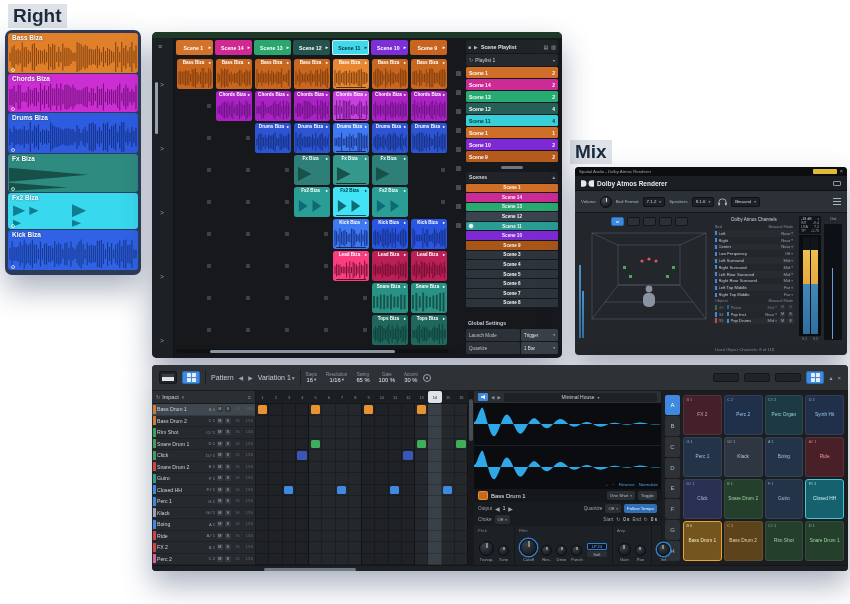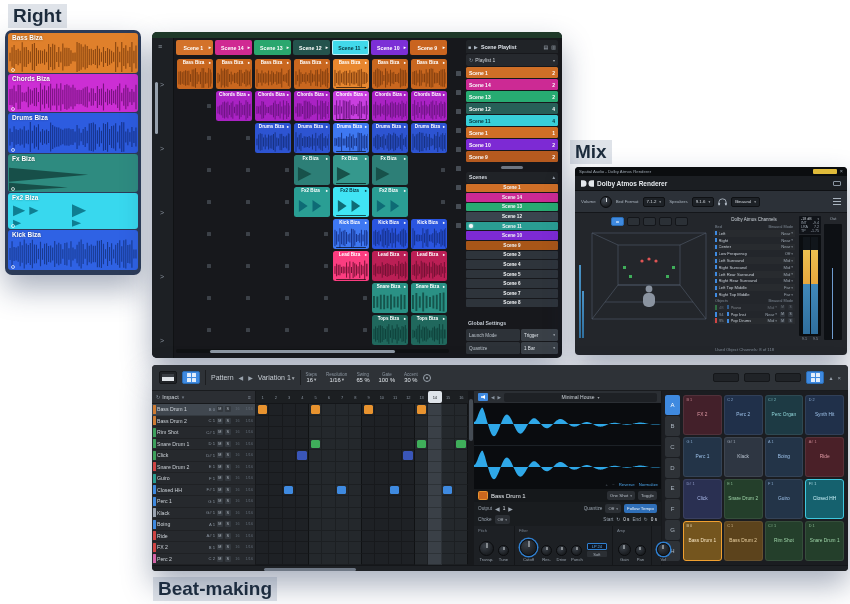--- a/index.html
+++ b/index.html
@@ -205,21 +205,20 @@
 .b-hscroll{position:absolute;bottom:0;left:0;right:0;height:6px;background:#1e2125;border-top:1px solid #141619}
 .b-hscroll i{position:absolute;left:112px;top:1.5px;width:92px;height:3px;background:#6f7885;border-radius:2px}
 </style>
 </head>
 <body>
 
 <div class="page">
 
   <div class="biglabel" id="lbl-record">Right</div>
   <div class="biglabel" id="lbl-mix">Mix</div>
-  <div class="biglabel" id="lbl-beat">Beat-making</div>
 
   <section class="panel rec" id="recordPanel">
       <div class="r-track" style="background: rgb(224, 128, 43); height: 40px;">
         <span class="r-name">Bass Biza</span>
         <span class="r-loop"></span>
         <div class="r-wave">
           <svg viewBox="0 0 126 29" preserveAspectRatio="none" class="wave">
             <path d="M1 10.4L1 18.6M3 5.0L3 24.0M5 2.8L5 26.2M7 7.7L7 21.3M9 6.5L9 22.5M11 8.4L11 20.6M13 0.3L13 28.7M15 5.1L15 23.9M17 4.9L17 24.1M19 7.8L19 21.2M21 9.3L21 19.7M23 1.9L23 27.1M25 1.0L25 28.0M27 5.7L27 23.3M29 7.9L29 21.1M31 7.9L31 21.1M33 8.5L33 20.5M35 7.1L35 21.9M37 9.4L37 19.6M39 2.0L39 27.0M41 4.9L41 24.1M43 1.6L43 27.4M45 2.7L45 26.3M47 9.6L47 19.4M49 4.8L49 24.2M51 9.1L51 19.9M53 1.4L53 27.6M55 5.6L55 23.4M57 5.5L57 23.5M59 5.7L59 23.3M61 8.0L61 21.0M63 10.3L63 18.7M65 10.2L65 18.8M67 0.1L67 28.9M69 0.9L69 28.1M71 2.2L71 26.8M73 4.5L73 24.5M75 2.4L75 26.6M77 3.9L77 25.1M79 6.8L79 22.2M81 6.5L81 22.5M83 7.7L83 21.3M85 6.8L85 22.2M87 3.7L87 25.3M89 6.6L89 22.4M91 9.9L91 19.1M93 4.9L93 24.1M95 8.8L95 20.2M97 5.7L97 23.3M99 7.0L99 22.0M101 8.4L101 20.6M103 9.8L103 19.2M105 0.1L105 28.9M107 4.7L107 24.3M109 9.5L109 19.5M111 0.1L111 28.9M113 5.9L113 23.1M115 3.1L115 25.9M117 8.5L117 20.5M119 4.8L119 24.2M121 0.0L121 29.0M123 8.5L123 20.5M125 3.3L125 25.7" stroke="#8a4610" fill="none" stroke-width="1.10"></path>
           </svg>
         </div>

